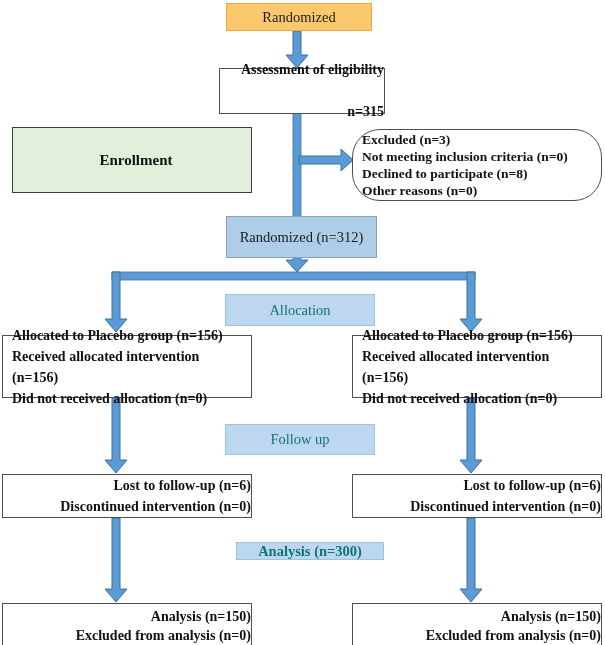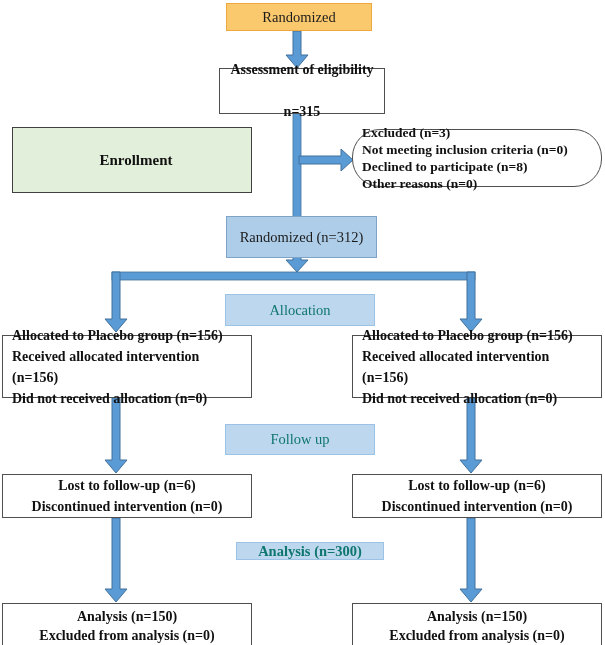--- a/index.html
+++ b/index.html
@@ -30,21 +30,21 @@
     font-size:14.5px;font-weight:400;color:#1b1b1b;
   }
   .randomized{
     background:#AECDE9;border:1px solid #7FA3C6;
     font-size:14.5px;font-weight:400;color:#1b1b1b;
   }
   .enrollment{
     background:#E2EFDA;border:1.5px solid #404040;
     font-size:15px;font-weight:700;
   }
-  .bold{font-weight:700;font-size:14px;}
+  .bold{font-weight:700;font-size:14px;align-items:flex-end;}
   .leftalign{align-items:flex-start;text-align:left;padding-left:9px;padding-right:4px;}
   .excl .ln{line-height:17px;font-size:13.5px;}
   .alloc .ln{line-height:21px;}
   .lost .ln{line-height:21px;}
   .anal .ln{line-height:19px;}
   .assessment .ln{line-height:18px;}
   .assessment .ln + .ln{margin-top:24px;}
 </style>
 </head>
 <body>
@@ -71,21 +71,21 @@
 
   <div class="box white bold assessment" style="left:219px;top:68px;width:166px;height:46px;">
     <div class="ln">Assessment of eligibility</div>
     <div class="ln">n=315</div>
   </div>
 
   <div class="box enrollment" style="left:12px;top:127px;width:240px;height:66px;padding-left:8px;">
     <div class="ln">Enrollment</div>
   </div>
 
-  <div class="box white bold leftalign excl" style="left:352px;top:129px;width:250px;height:58px;border-radius:28px;">
+  <div class="box white bold leftalign excl" style="left:352px;top:129px;width:250px;height:72px;border-radius:28px;">
     <div class="ln">Excluded (n=3)</div>
     <div class="ln">Not meeting inclusion criteria (n=0)</div>
     <div class="ln">Declined to participate (n=8)</div>
     <div class="ln">Other reasons (n=0)</div>
   </div>
 
   <div class="box randomized" style="left:226px;top:216px;width:151px;height:42px;">
     <div class="ln">Randomized (n=312)</div>
   </div>
 

